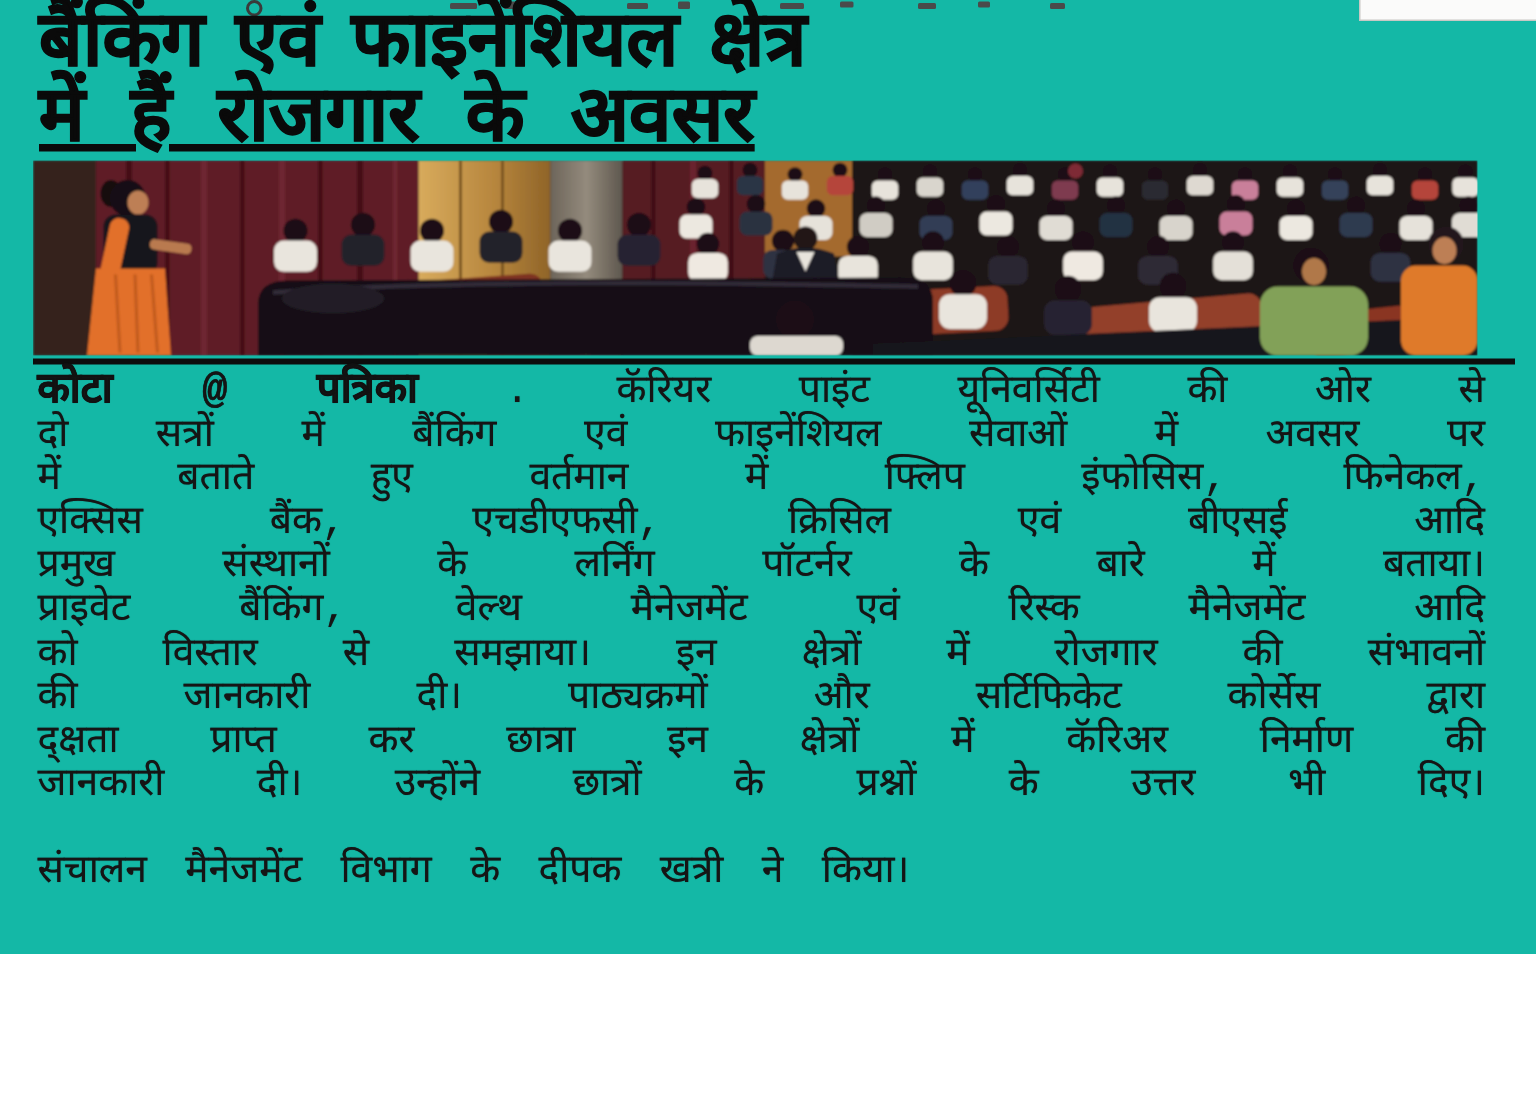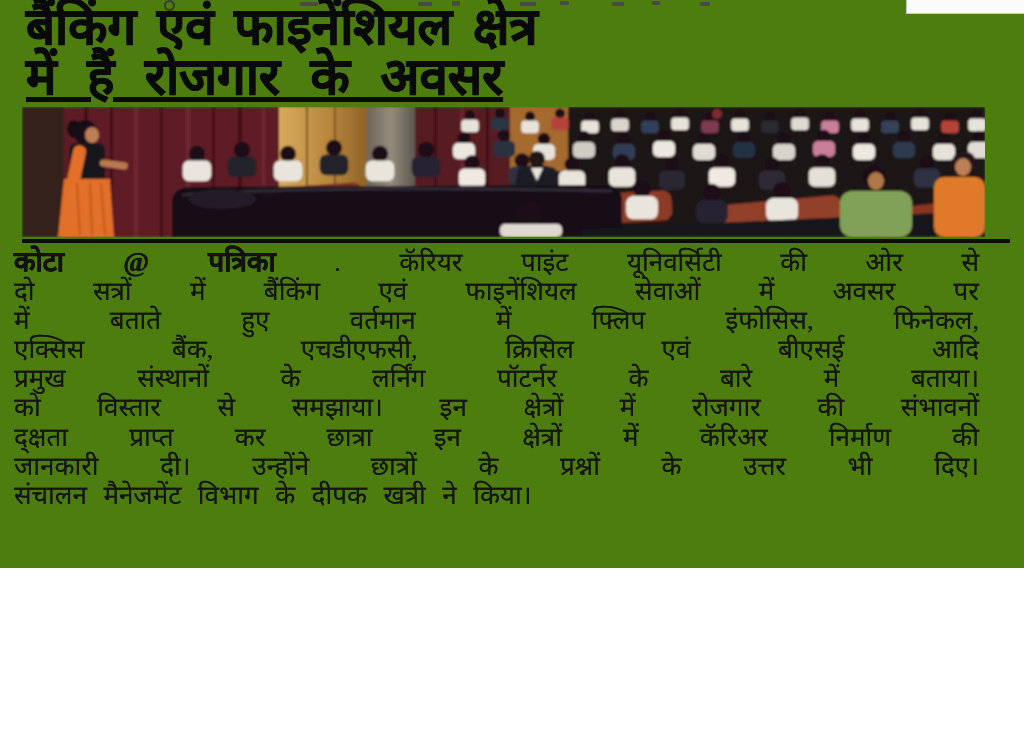--- a/index.html
+++ b/index.html
@@ -1,19 +1,19 @@
 <!DOCTYPE html>
 <html><head>
 <meta charset="utf-8">
 <style>
   html,body{margin:0;padding:0;}
   .page{
     position:relative;
-    width:1024px;height:568px;
-    background:#4d7c0f;
+    width:1024px;height:636px;
+    background:#14b8a6;
     overflow:hidden;
     font-family:"Liberation Serif","DejaVu Serif",serif;
   }
   
   .scrap{position:absolute;background:#4a4a4a;border-radius:1px;}
   .scrap-ring{position:absolute;width:7px;height:7px;border:2px solid #3a3a3a;border-radius:50%;background:transparent;}
   .masthead-box{
     position:absolute;left:906px;top:0;width:118px;height:13px;
     background:#fbfbfa;border:1px solid #c9c8c4;border-top:none;border-right:none;
   }
@@ -26,29 +26,29 @@
   .headline .hl{font-size:51px;line-height:50px;white-space:nowrap;}
   .headline .hl1{word-spacing:8px;}
   .headline .hl2{word-spacing:18px;text-decoration:underline;}
   
   .photo{position:absolute;left:22px;top:107px;width:963px;height:130px;}
   .photo svg{display:block;}
   
   .rule{position:absolute;left:22px;top:239px;width:988px;height:4px;background:#0d0d0d;}
   
   .body{
-    position:absolute;left:14px;top:247px;width:965px;
-    color:#151515;font-size:26px;line-height:29.1px;
+    position:absolute;left:25px;top:247px;width:965px;
+    color:#151515;font-size:26px;line-height:29.1px;font-family:Liberation Mono, monospace;
   }
   .bline{
     text-align:justify;text-align-last:justify;
     white-space:normal;
     text-shadow:0 0 0.5px rgba(20,20,20,.65);
   }
-  .bline.last{text-align-last:left;word-spacing:10px;}
+  .bline.last{text-align-last:left;word-spacing:10px;margin-top:29px;}
   .dateline{font-weight:700;font-size:28px;-webkit-text-stroke:0.4px #111;}
 </style>
 </head>
 <body>
 
 <div class="page">
 
   <div>
     <span class="scrap-ring" style="left:164px;top:0;"></span>
     <span class="scrap" style="left:300px;top:2px;width:18px;height:4px;"></span>
@@ -234,19 +234,21 @@
   </div>
 
   <div class="rule"></div>
 
   <div class="body">
     <div class="bline"><span class="dateline">कोटा @ पत्रिका</span> <span>.</span> <span>कॅरियर पाइंट यूनिवर्सिटी की ओर से</span></div>
     <div class="bline">दो सत्रों में बैंकिंग एवं फाइनेंशियल सेवाओं में अवसर पर</div>
     <div class="bline">में बताते हुए वर्तमान में फ्लिप इंफोसिस, फिनेकल,</div>
     <div class="bline">एक्सिस बैंक, एचडीएफसी, क्रिसिल एवं बीएसई आदि</div>
     <div class="bline">प्रमुख संस्थानों के लर्निंग पॉटर्नर के बारे में बताया।</div>
+    <div class="bline">प्राइवेट बैंकिंग, वेल्थ मैनेजमेंट एवं रिस्क मैनेजमेंट आदि</div>
     <div class="bline">को विस्तार से समझाया। इन क्षेत्रों में रोजगार की संभावनों</div>
+    <div class="bline">की जानकारी दी। पाठ्यक्रमों और सर्टिफिकेट कोर्सेस द्वारा</div>
     <div class="bline">द्क्षता प्राप्त कर छात्रा इन क्षेत्रों में कॅरिअर निर्माण की</div>
     <div class="bline">जानकारी दी। उन्होंने छात्रों के प्रश्नों के उत्तर भी दिए।</div>
     <div class="bline last">संचालन मैनेजमेंट विभाग के दीपक खत्री ने किया।</div>
   </div>
 
 </div>
 
 </body></html>

